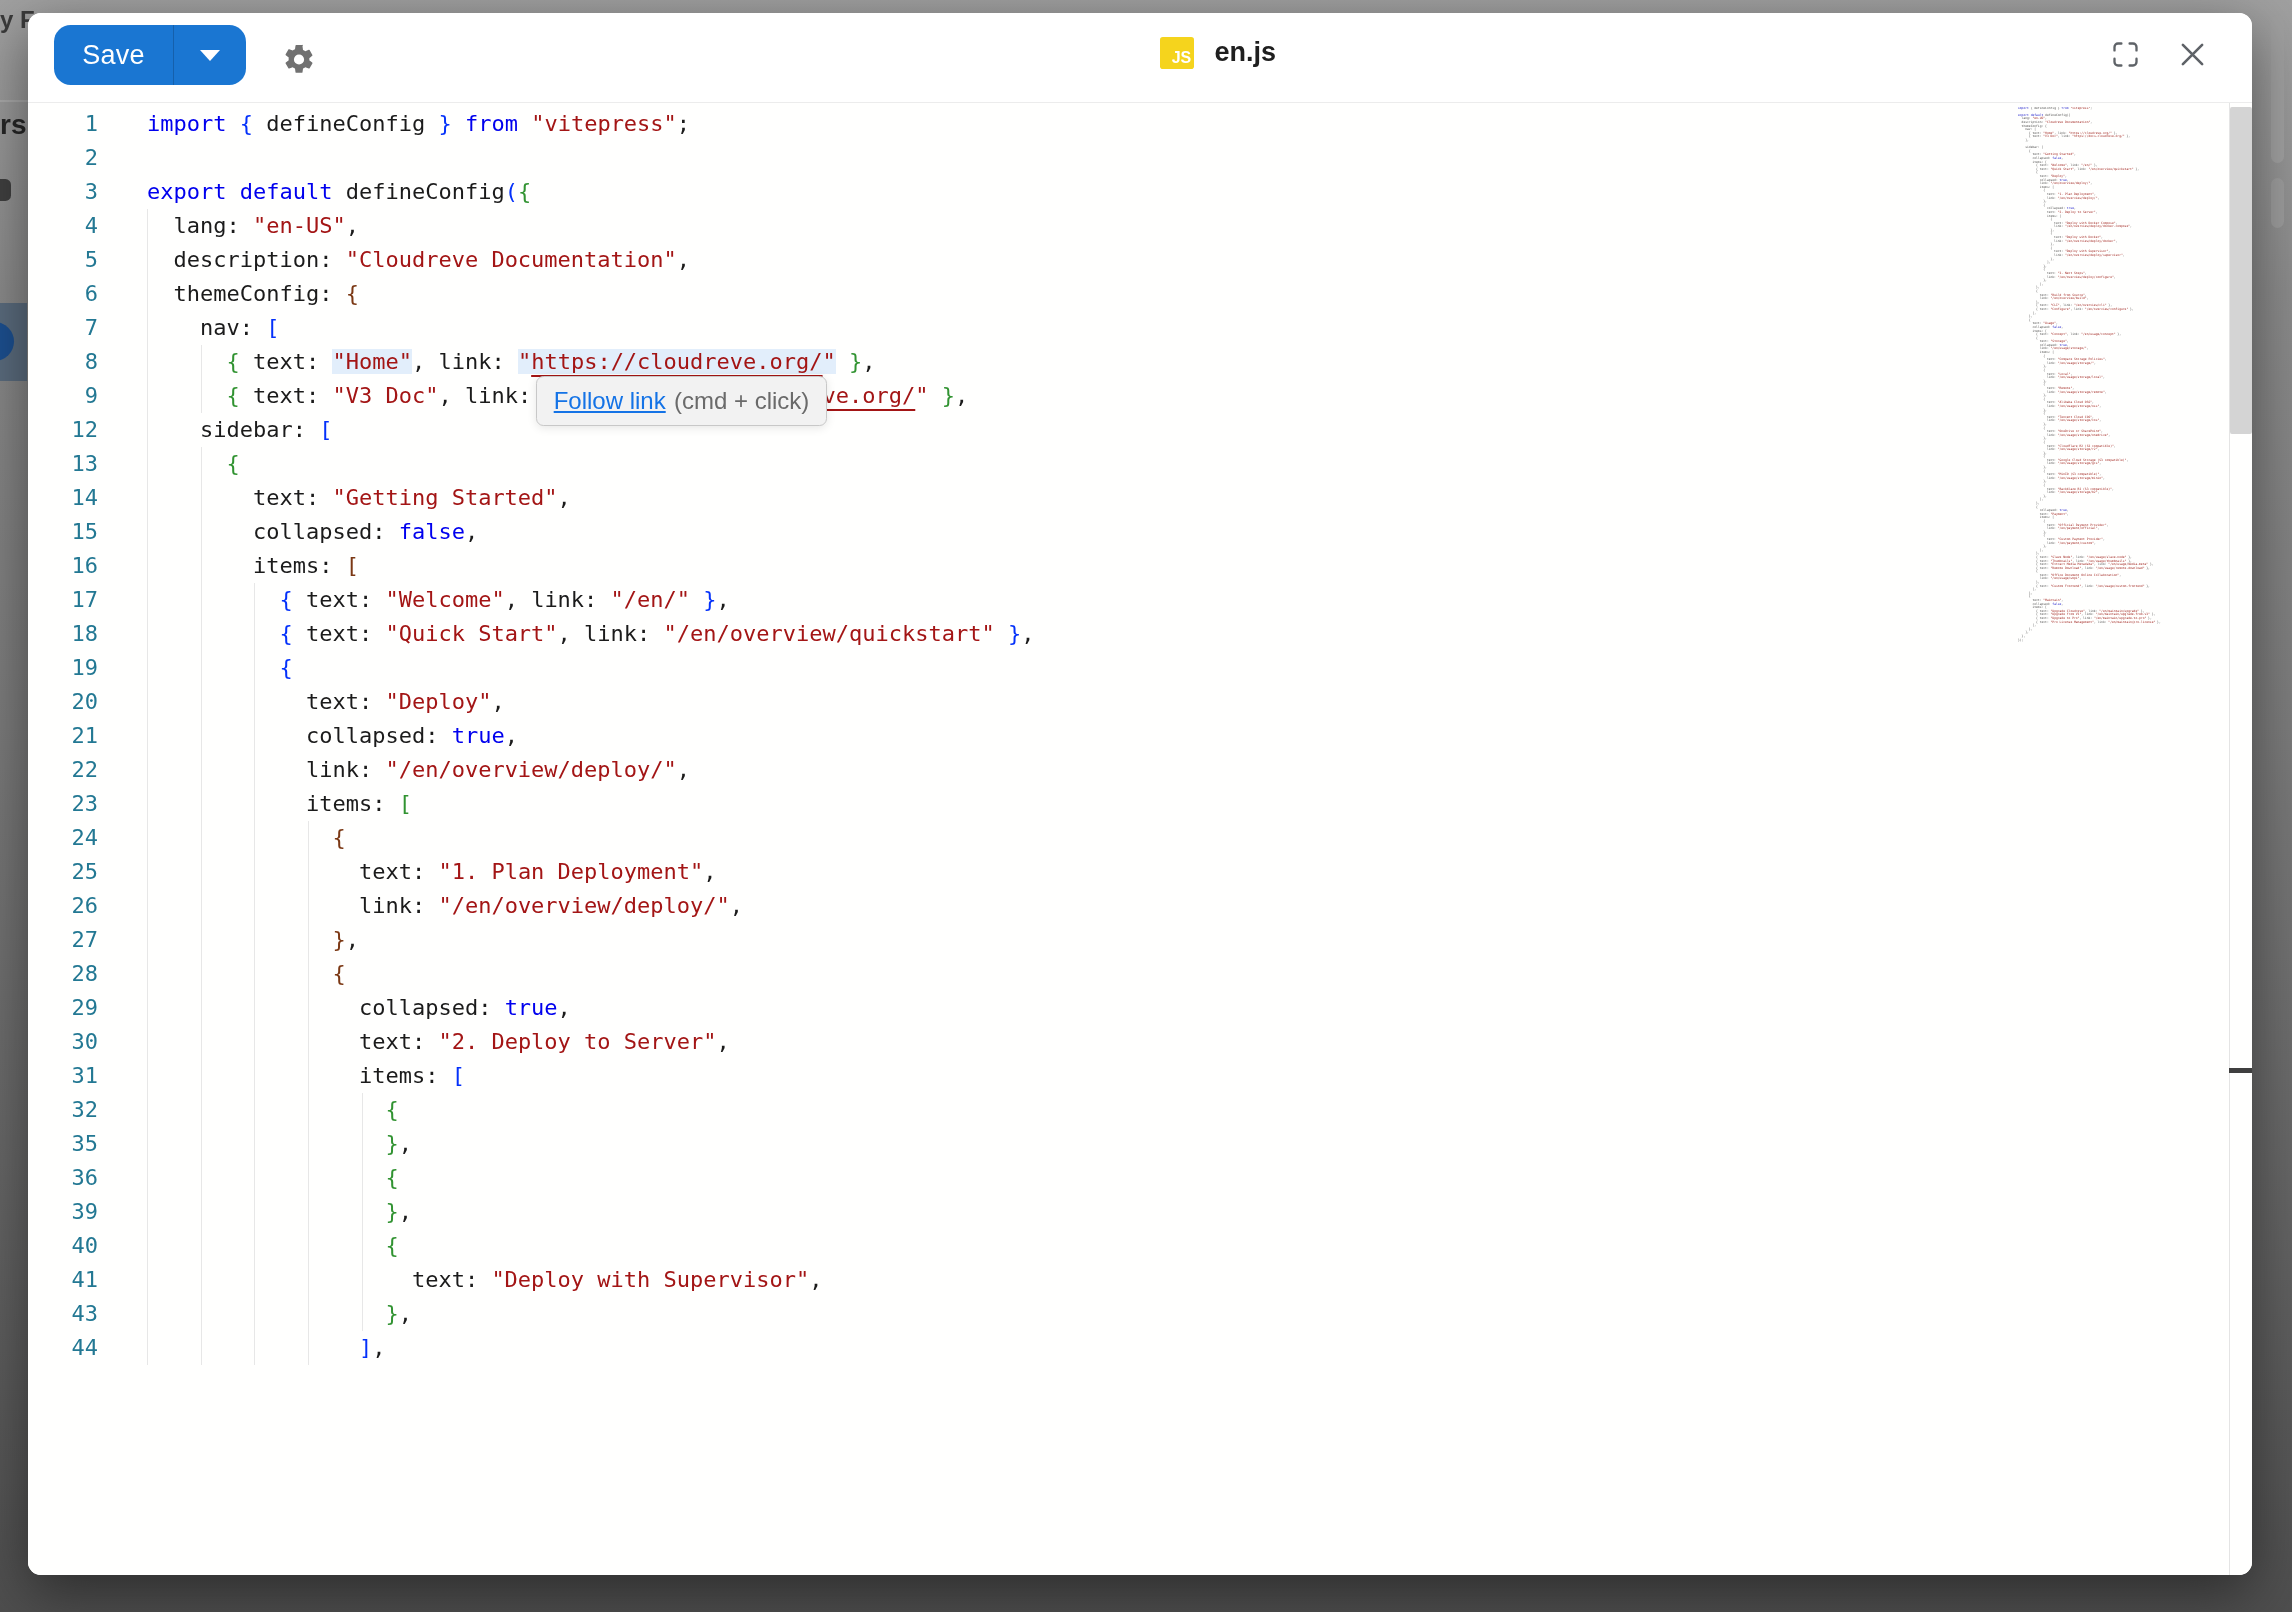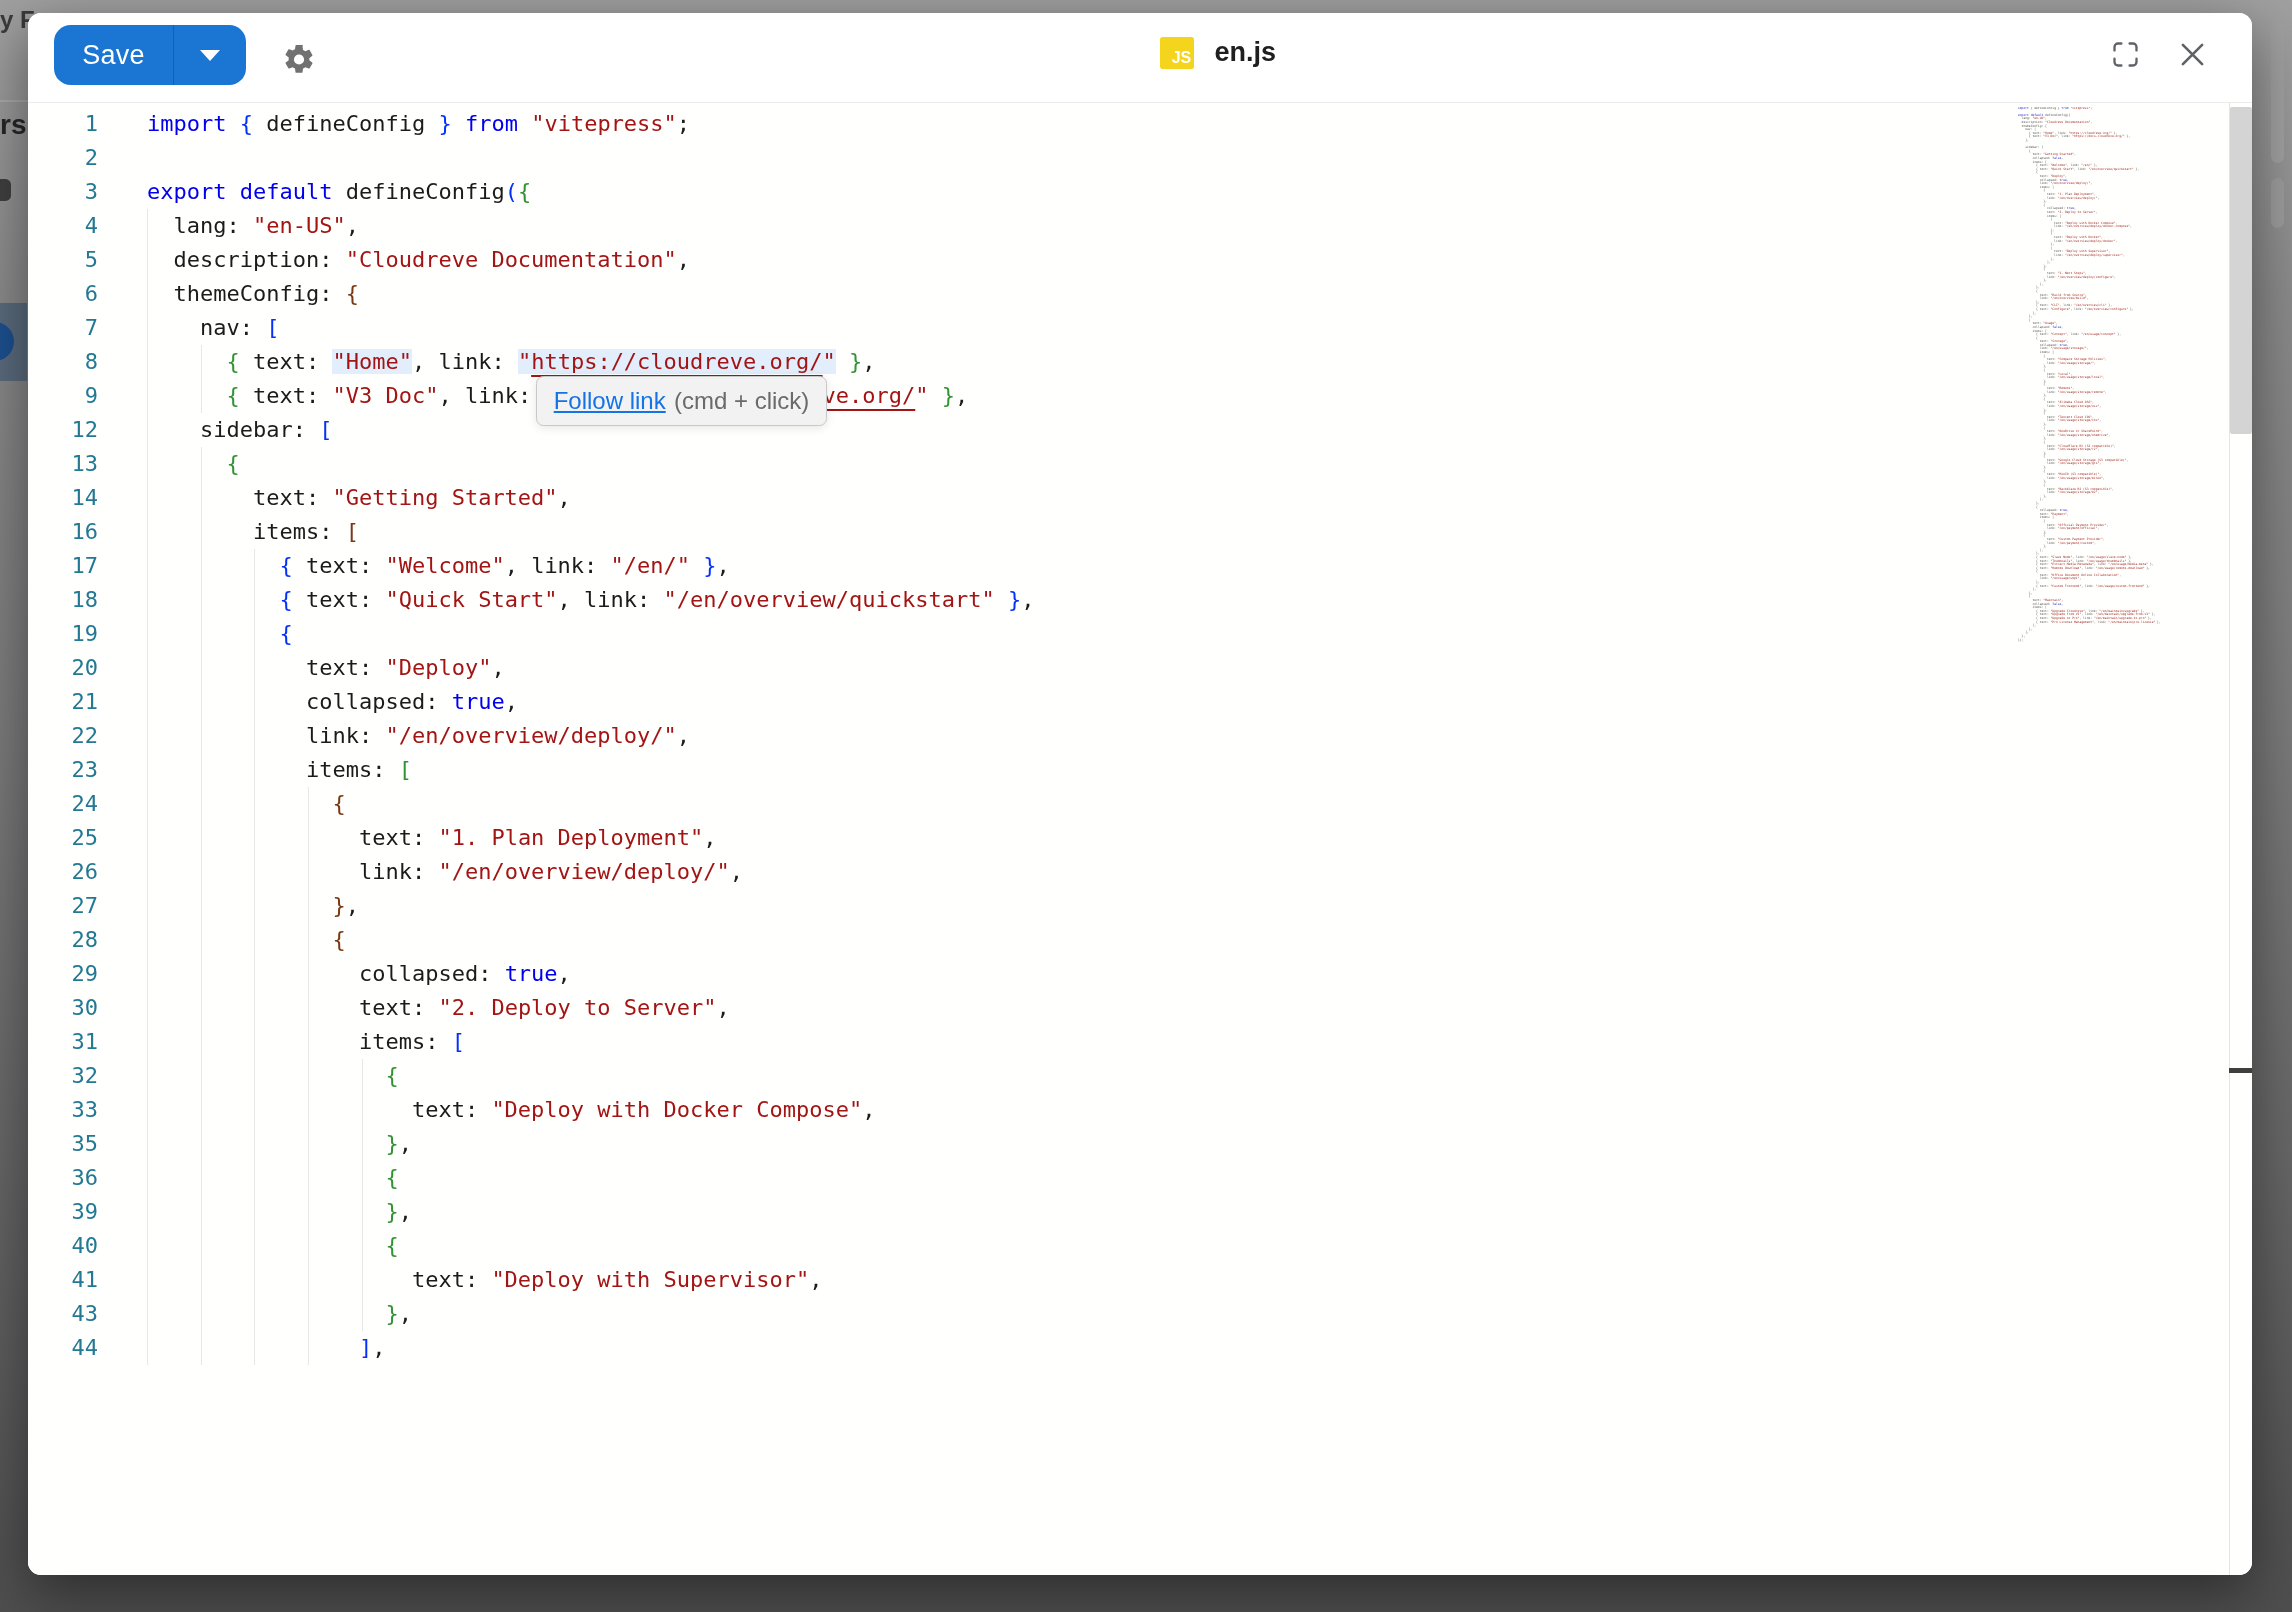--- a/index.html
+++ b/index.html
@@ -186,20 +186,24 @@
         </div>
         <div class="crow">
           <span class="gut">13</span>
           <span class="cline"><i class="guide" style="left:49px"></i><i class="guide" style="left:103px"></i>      <span style="color:#319331">{</span></span>
         </div>
         <div class="crow">
           <span class="gut">14</span>
           <span class="cline"><i class="guide" style="left:49px"></i><i class="guide" style="left:103px"></i>        text: <span class="s">"Getting Started"</span>,</span>
         </div>
         <div class="crow">
+          <span class="gut">15</span>
+          <span class="cline"><i class="guide" style="left:49px"></i><i class="guide" style="left:103px"></i>        collapsed: <span class="k">false</span>,</span>
+        </div>
+        <div class="crow">
           <span class="gut">16</span>
           <span class="cline"><i class="guide" style="left:49px"></i><i class="guide" style="left:103px"></i>        items: <span style="color:#7B3814">[</span></span>
         </div>
         <div class="crow">
           <span class="gut">17</span>
           <span class="cline"><i class="guide" style="left:49px"></i><i class="guide" style="left:103px"></i><i class="guide" style="left:156px"></i>          <span style="color:#0431FA">{</span> text: <span class="s">"Welcome"</span>, link: <span class="s">"/en/"</span> <span style="color:#0431FA">}</span>,</span>
         </div>
         <div class="crow">
           <span class="gut">18</span>
           <span class="cline"><i class="guide" style="left:49px"></i><i class="guide" style="left:103px"></i><i class="guide" style="left:156px"></i>          <span style="color:#0431FA">{</span> text: <span class="s">"Quick Start"</span>, link: <span class="s">"/en/overview/quickstart"</span> <span style="color:#0431FA">}</span>,</span>
@@ -252,24 +256,20 @@
           <span class="gut">30</span>
           <span class="cline"><i class="guide" style="left:49px"></i><i class="guide" style="left:103px"></i><i class="guide" style="left:156px"></i><i class="guide" style="left:210px"></i>                text: <span class="s">"2. Deploy to Server"</span>,</span>
         </div>
         <div class="crow">
           <span class="gut">31</span>
           <span class="cline"><i class="guide" style="left:49px"></i><i class="guide" style="left:103px"></i><i class="guide" style="left:156px"></i><i class="guide" style="left:210px"></i>                items: <span style="color:#0431FA">[</span></span>
         </div>
         <div class="crow">
           <span class="gut">32</span>
           <span class="cline"><i class="guide" style="left:49px"></i><i class="guide" style="left:103px"></i><i class="guide" style="left:156px"></i><i class="guide" style="left:210px"></i><i class="guide" style="left:264px"></i>                  <span style="color:#319331">{</span></span>
-        </div>
-        <div class="crow">
-          <span class="gut">33</span>
-          <span class="cline"><i class="guide" style="left:49px"></i><i class="guide" style="left:103px"></i><i class="guide" style="left:156px"></i><i class="guide" style="left:210px"></i><i class="guide" style="left:264px"></i>                    text: <span class="s">"Deploy with Docker Compose"</span>,</span>
         </div>
         <div class="crow">
           <span class="gut">35</span>
           <span class="cline"><i class="guide" style="left:49px"></i><i class="guide" style="left:103px"></i><i class="guide" style="left:156px"></i><i class="guide" style="left:210px"></i><i class="guide" style="left:264px"></i>                  <span style="color:#319331">}</span>,</span>
         </div>
         <div class="crow">
           <span class="gut">36</span>
           <span class="cline"><i class="guide" style="left:49px"></i><i class="guide" style="left:103px"></i><i class="guide" style="left:156px"></i><i class="guide" style="left:210px"></i><i class="guide" style="left:264px"></i>                  <span style="color:#319331">{</span></span>
         </div>
         <div class="crow">

